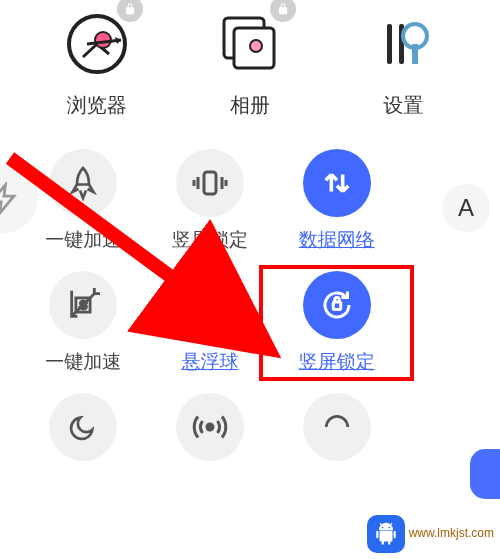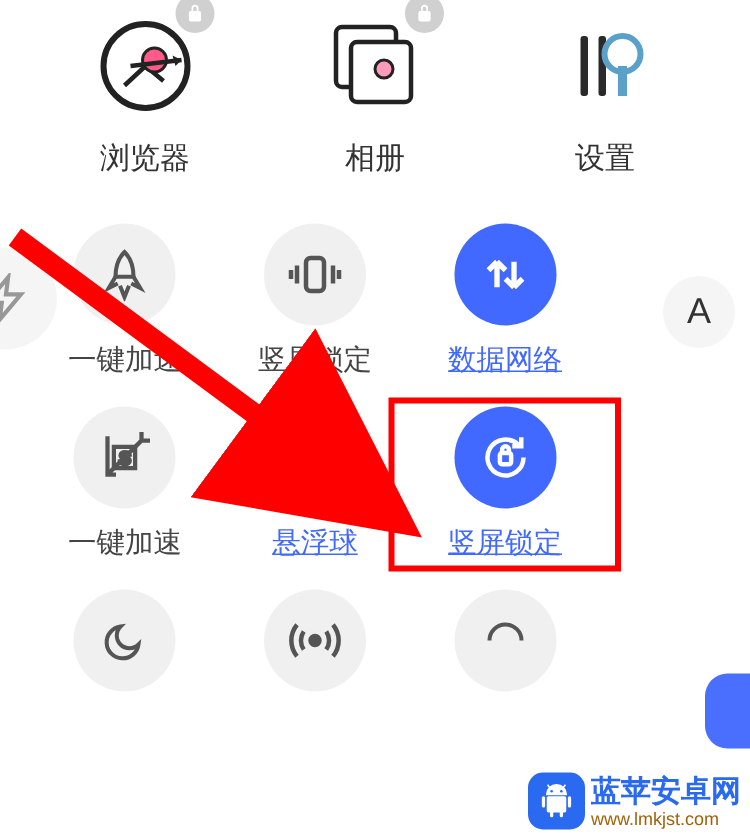--- a/index.html
+++ b/index.html
@@ -314,16 +314,15 @@
       <circle cx="9" cy="6" r="0.8" fill="#2a6af0"></circle>
         <circle cx="15" cy="6" r="0.8" fill="#2a6af0"></circle>
       <rect x="6" y="9" width="12" height="10" rx="1"></rect>
       <rect x="3" y="9" width="2" height="7" rx="1"></rect>
         <rect x="19" y="9" width="2" height="7" rx="1"></rect>
       <rect x="8" y="18" width="2" height="4" rx="1"></rect>
         <rect x="14" y="18" width="2" height="4" rx="1"></rect>
     </svg>
   </div>
   <div>
-    <div class="brand-text">蓝苹安卓网</div>
     <div class="brand-sub">www.lmkjst.com</div>
   </div>
 </div>
 
 </body></html>

